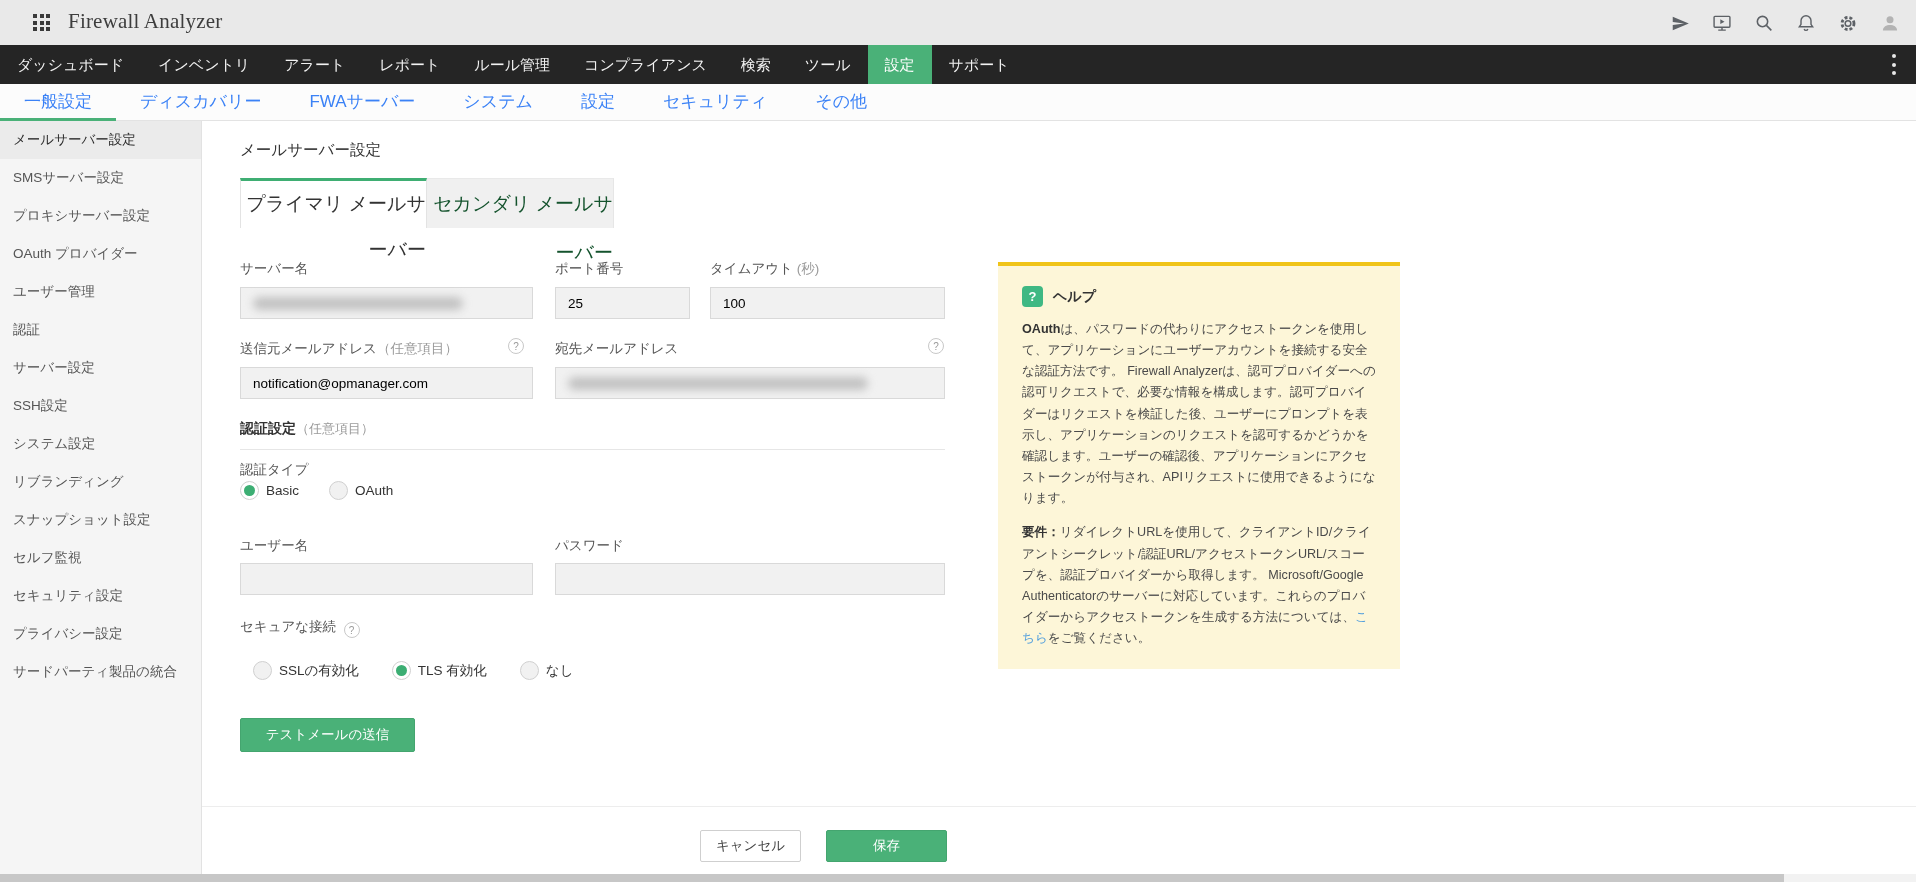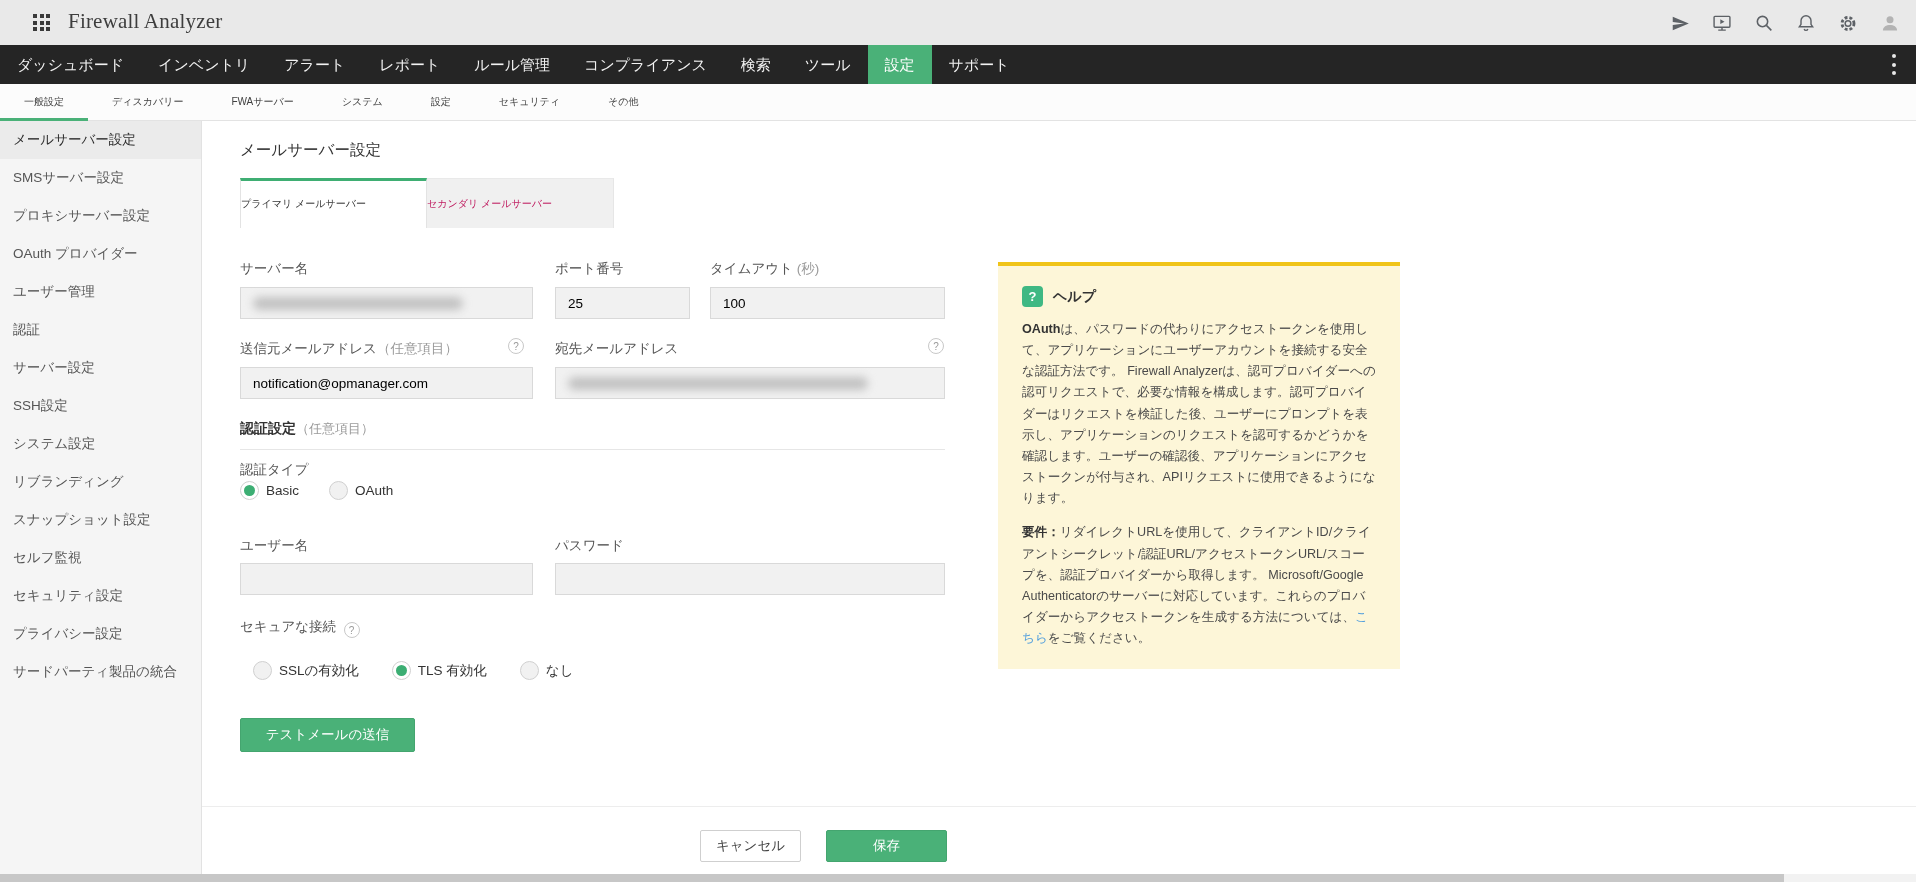--- a/index.html
+++ b/index.html
@@ -20,33 +20,33 @@
   .hicon svg{display:block;}
   
   .mainnav{position:absolute;left:0;top:45px;width:100%;height:39px;background:#252525;display:flex;}
   .nav-item{line-height:39px;padding:0 17px;color:#f2f2f2;font-size:15px;white-space:nowrap;cursor:pointer;}
   .nav-item.active{background:#4ab178;color:#fff;}
   .nav-kebab{position:absolute;right:18px;top:9px;width:6px;height:21px;display:flex;flex-direction:column;justify-content:space-between;}
   .nav-kebab i{width:4px;height:4px;border-radius:50%;background:#e8e8e8;display:block;}
   
   .subnav{position:absolute;left:0;top:84px;width:100%;height:37px;background:#fcfcfc;
     border-bottom:1px solid #e3e3e3;display:flex;box-sizing:border-box;}
-  .subnav-item{position:relative;line-height:36px;padding:0 24px;font-size:10px;color:#404040;white-space:nowrap;cursor:pointer;}
+  .subnav-item{position:relative;line-height:36px;padding:0 24px;font-size:17px;color:#3b82f6;white-space:nowrap;cursor:pointer;}
   .subnav-item.active::after{content:"";position:absolute;left:0;right:0;bottom:-1px;height:3px;background:#4ab178;}
   
   .sidebar{position:absolute;left:0;top:121px;width:201px;bottom:8px;background:#f5f5f5;border-right:1px solid #e2e2e2;}
   .side-item{height:38px;line-height:38px;padding-left:13px;font-size:13.5px;color:#555;white-space:nowrap;cursor:pointer;}
   .side-item.active{background:#ebebeb;color:#2b2b2b;}
   
   .content{position:absolute;left:202px;top:121px;right:0;bottom:8px;background:#fff;}
   .page-title{position:absolute;left:38px;top:19px;font-size:15.5px;color:#333;}
   .tabs{position:absolute;left:38px;top:57px;display:flex;height:50px;}
-  .tab{width:187px;box-sizing:border-box;text-align:left;font-size:10px;cursor:pointer;}
+  .tab{width:187px;box-sizing:border-box;text-align:right;font-size:19px;cursor:pointer;}
   .tab.active{background:#fff;border-top:3px solid #3fae73;border-left:1px solid #e3e3e3;border-right:1px solid #e3e3e3;color:#333;line-height:46px;}
-  .tab.inactive{background:#f0f0f0;border-top:1px solid #e9e9e9;border-right:1px solid #e6e6e6;color:#be185d;line-height:49px;}
+  .tab.inactive{background:#f0f0f0;border-top:1px solid #e9e9e9;border-right:1px solid #e6e6e6;color:#14532d;line-height:49px;}
   .flabel{position:absolute;font-size:13.5px;color:#555;white-space:nowrap;}
   .flabel .optional{color:#9a9a9a;}
   .finput{position:absolute;height:32px;box-sizing:border-box;background:#f1f1f1;border:1px solid #d9d9d9;
     font-size:13.5px;color:#000000;display:flex;align-items:center;padding-left:12px;}
   .blur-blob{height:13px;border-radius:7px;background:#c2c2c2;filter:blur(4px);}
   .qicon{width:16px;height:16px;border-radius:50%;border:1px solid #c8c8c8;background:#fff;color:#999;
     font-size:10px;line-height:16px;text-align:center;box-sizing:border-box;display:inline-block;cursor:pointer;}
   .section-head{position:absolute;left:38px;top:299px;font-size:14px;color:#333;font-weight:bold;}
   .section-head .optional{font-weight:normal;color:#9a9a9a;font-size:13px;}
   .hdivider{position:absolute;left:38px;top:328px;width:705px;border-top:1px solid #e6e6e6;}

